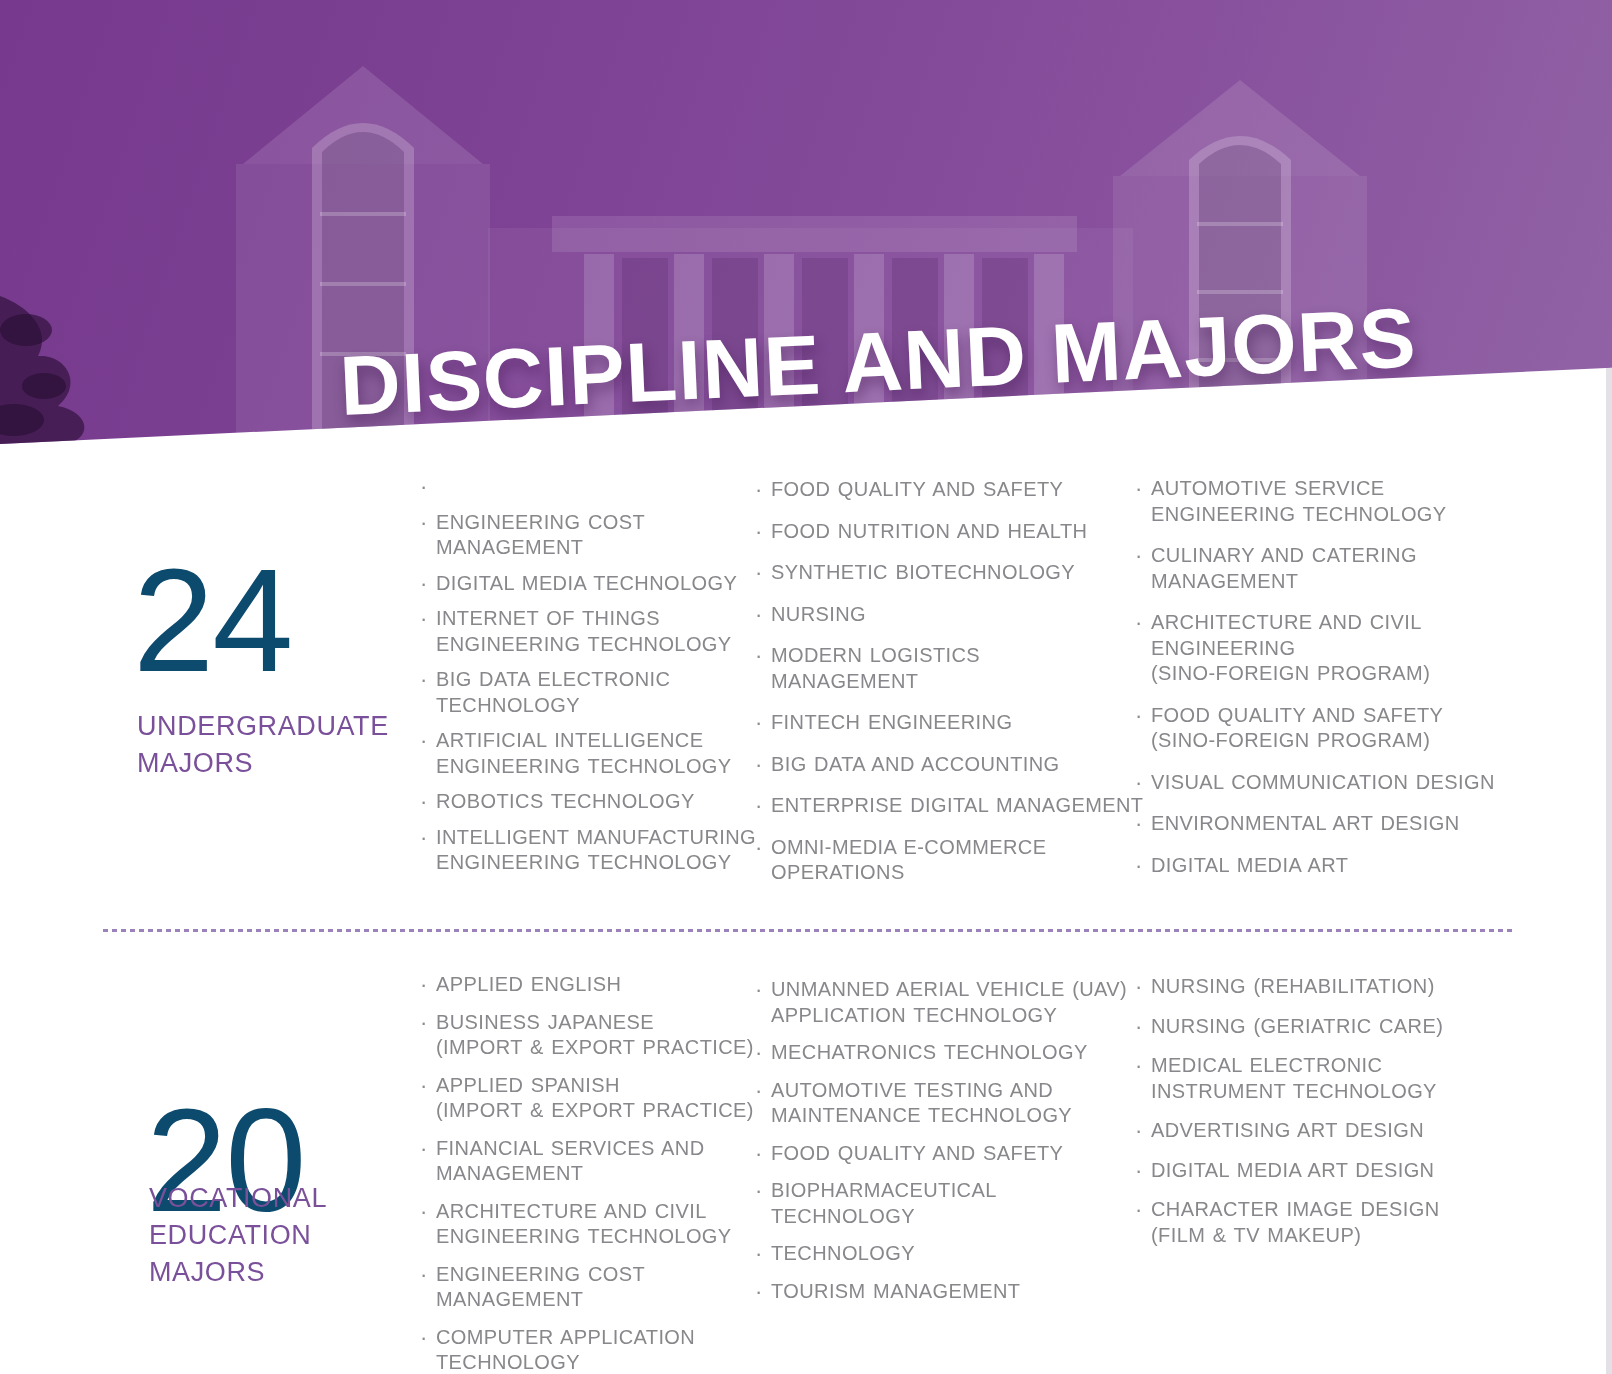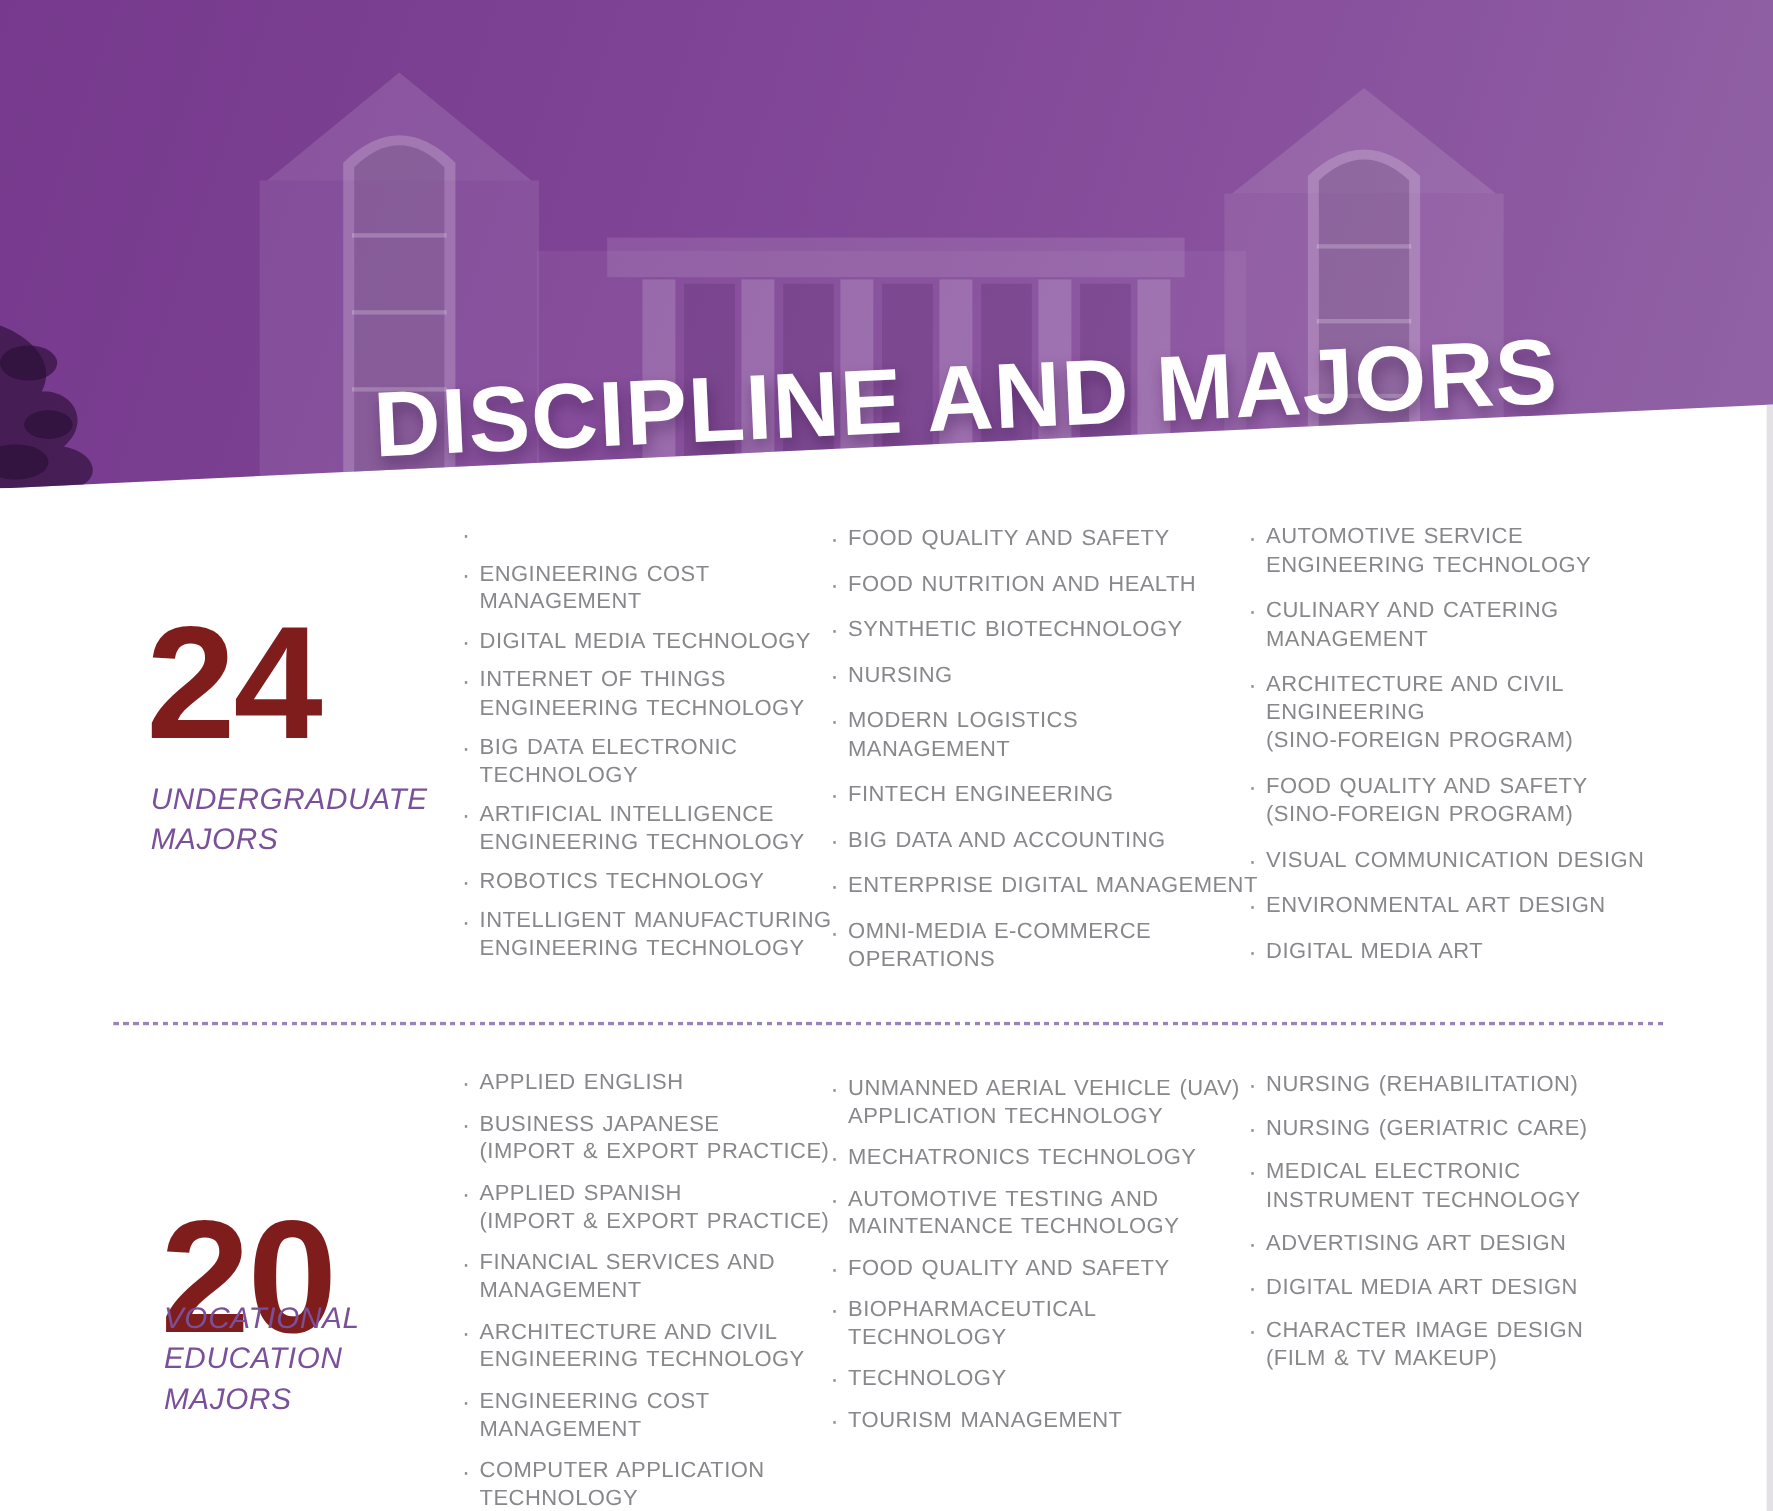--- a/index.html
+++ b/index.html
@@ -17,26 +17,26 @@
   .building{position:absolute;left:0;top:0;width:100%;height:100%;}
   .title{
     position:absolute;left:338px;top:344px;margin:0;
     font-size:84px;font-weight:bold;letter-spacing:1px;color:#ffffff;line-height:1;
     transform:rotate(-2.6deg);transform-origin:left top;white-space:nowrap;
     text-shadow:2px 8px 14px rgba(64,22,80,0.45);
   }
 
   
   .count{
-    position:absolute;color:#7f1d1d;font-size:146px;font-weight:700;line-height:1;
+    position:absolute;color:#0c4a6e;font-size:146px;font-weight:400;line-height:1;
     letter-spacing:-2px;
   }
   .count-0{left:133px;top:548px;}
   .count-1{left:146px;top:1088px;}
-  .sec-label{position:absolute;color:#7a509a;font-size:27px;letter-spacing:0.6px;font-style:italic;}
+  .sec-label{position:absolute;color:#7a509a;font-size:27px;letter-spacing:0.6px;}
   .sec-label .label-line{display:block;line-height:37px;white-space:nowrap;}
   .label-0{left:137px;top:708px;}
   .label-1{left:149px;top:1180px;}
 
   
   .col{position:absolute;list-style:none;margin:0;padding:0;}
   .col li + li{margin-top:var(--gap,12px);}
   .major-item{display:flex;align-items:flex-start;}
   .bullet{
     flex:none;width:16px;color:#8b8b8f;font-size:22px;line-height:25.5px;text-align:left;

